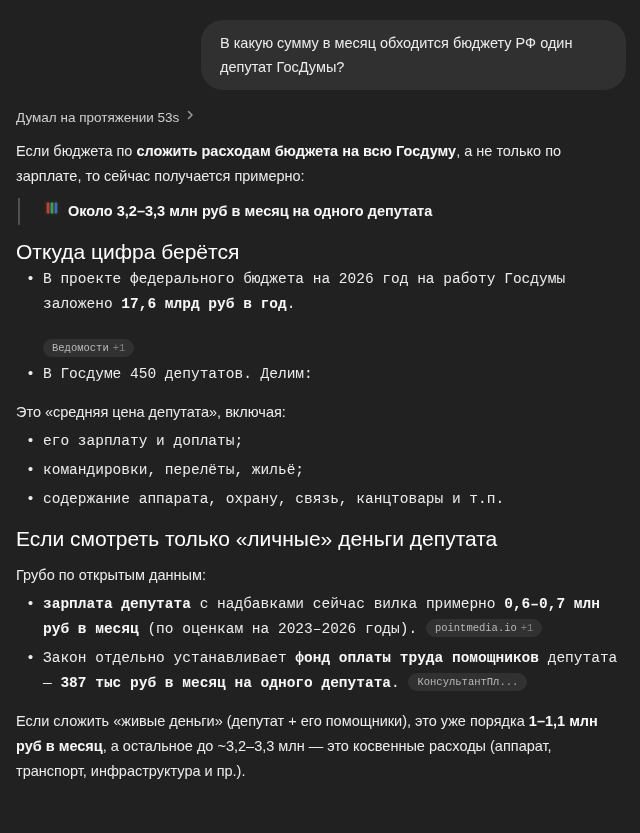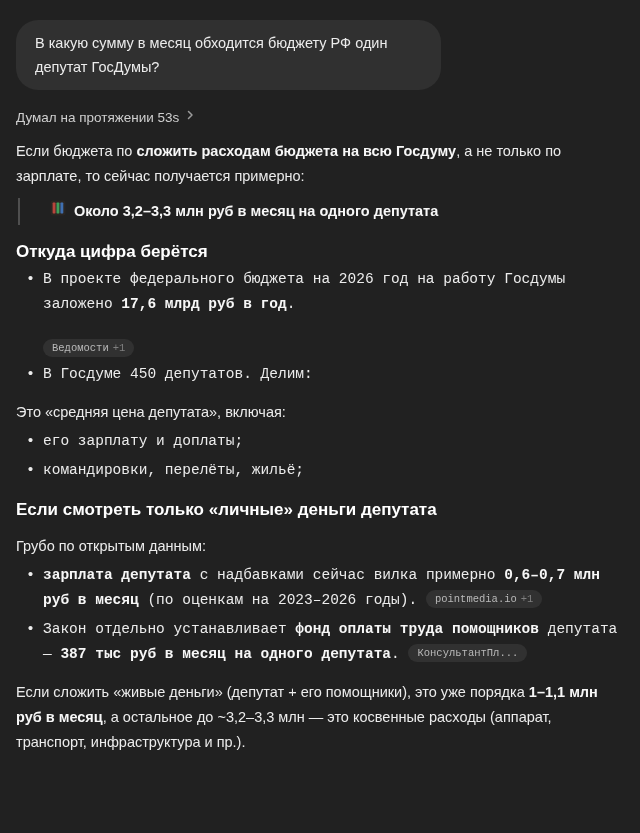--- a/index.html
+++ b/index.html
@@ -7,21 +7,21 @@
   body {
     background: #212121;
     color: #ececec;
     font-family: "Liberation Sans", "DejaVu Sans", sans-serif;
     font-size: 14.5px;
     line-height: 25px;
   }
   .page { padding: 20px 14px 0 16px; }
 
   
-  .user-row { display: flex; justify-content: flex-start; }
+  .user-row { display: flex; justify-content: flex-end; }
   .user-bubble {
     background: #303030;
     color: #ececec;
     border-radius: 22px;
     padding: 11px 19px;
     max-width: 425px;
     font-size: 14.5px;
     line-height: 24px;
   }
 
@@ -34,30 +34,30 @@
   }
   .thinking svg { display: block; }
 
   p.para { margin-top: 13px; }
   b, strong { font-weight: 700; color: #f7f7f7; }
 
   
   .quote {
     margin: 9px 0 0 2px;
     border-left: 2px solid #4f4f4f;
-    padding: 1px 0 1px 30px;
+    padding: 1px 0 1px 24px;
     display: flex; align-items: center; gap: 8px;
     font-weight: 700; color: #f7f7f7;
   }
   .emoji { display: inline-block; vertical-align: -2px; flex: 0 0 auto; }
 
   h3.section {
     margin: 15px 0 2px 0;
-    font-size: 17px; line-height: 23px;
-    font-weight: 700; color: #ffffff;
+    font-size: 21px; line-height: 23px;
+    font-weight: 400; color: #ffffff;
   }
 
   ul.blist { list-style: none; margin-top: 2px; font-family: Liberation Mono, monospace; }
   ul.blist > li { position: relative; padding-left: 27px; margin-top: 4px; }
   ul.blist > li::before {
     content: "•"; position: absolute; left: 10px; top: 0;
     color: #ececec; font-size: 15px;
   }
   ul.blist ul { list-style: none; margin-top: 4px; }
   ul.blist ul > li { position: relative; padding-left: 26px; margin-top: 3px; }
@@ -127,20 +127,21 @@
     <li>
       <span>В Госдуме 450 депутатов. Делим:</span>
     </li>
   </ul>
 
   <p class="para">Это «средняя цена депутата», включая:</p>
 
   <ul class="blist">
     <li>его зарплату и доплаты;</li>
     <li>командировки, перелёты, жильё;</li>
+    <li>содержание аппарата, охрану, связь, канцтовары и т.п.</li>
   </ul>
 
   <h3 class="section">Если смотреть только «личные» деньги депутата</h3>
 
   <p class="para">Грубо по открытым данным:</p>
 
   <ul class="blist">
     <li>
       <b>зарплата депутата</b><span> с надбавками сейчас вилка примерно </span><b>0,6–0,7 млн руб в месяц</b><span> (по оценкам на 2023–2026 годы). </span><span class="pill">
           <span>pointmedia.io</span>

